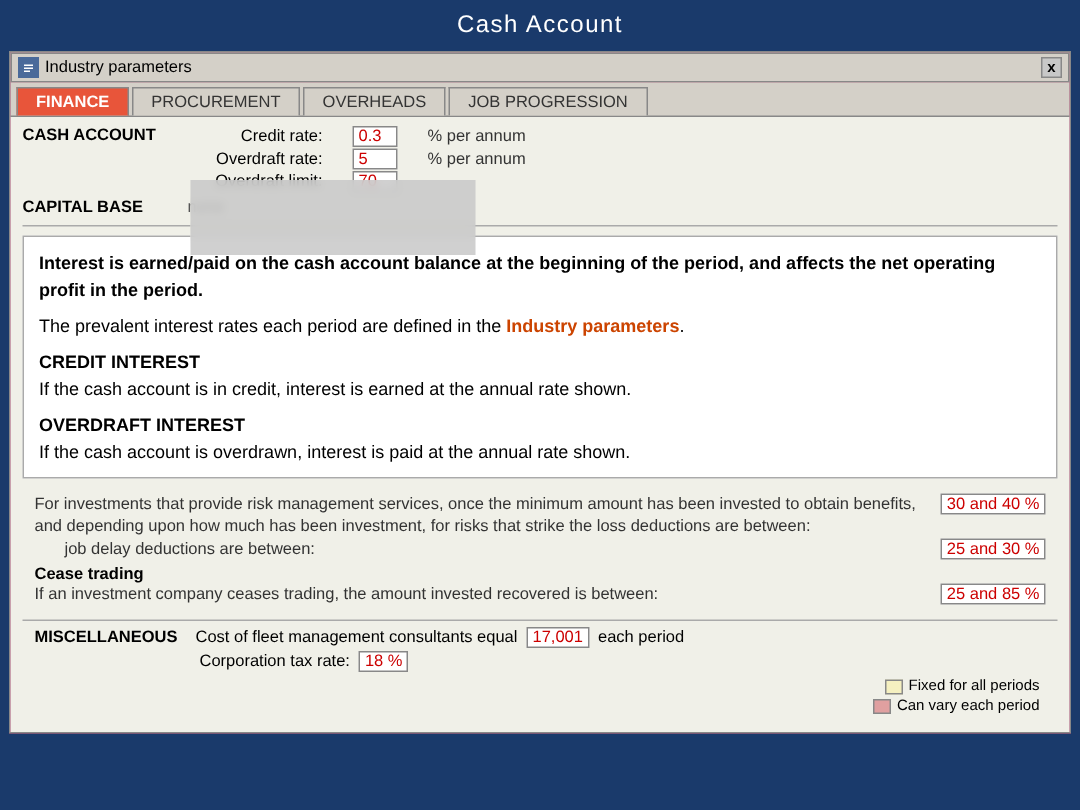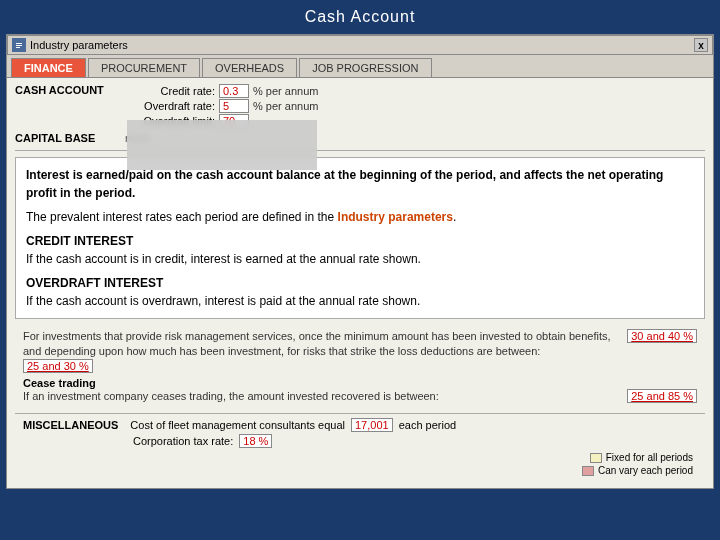--- a/index.html
+++ b/index.html
@@ -115,21 +115,21 @@
 
     .fields-container {
       display: flex;
       flex-direction: column;
       gap: 1px;
     }
 
     .field-row {
       display: flex;
       align-items: center;
-      gap: 4px;
+      gap: 20px;
     }
 
     .field-label {
       font-size: 11px;
       width: 90px;
       text-align: right;
     }
 
     .field-value {
       background: white;
@@ -205,21 +205,20 @@
     }
 
     .investment-value {
       background: white;
       border: 1px solid #888;
       padding: 0 3px;
       font-size: 11px;
       color: #cc0000;
       min-width: 50px;
       text-align: center;
-      text-decoration: underline;
     }
 
     .cease-trading-label {
       font-weight: bold;
       font-size: 11px;
     }
 
     
     .misc-section {
       background: #f0f0e8;
@@ -354,20 +353,21 @@
 
     <div class="investment-section">
       <div class="investment-row">
         <span class="investment-desc">For investments that provide risk management services, once the minimum amount has been invested to obtain benefits,</span>
         <span class="investment-value">30 and 40 %</span>
       </div>
       <div class="investment-row">
         <span class="investment-desc">and depending upon how much has been investment, for risks that strike the loss deductions are between:</span>
       </div>
       <div class="investment-row">
+        <span class="investment-desc" style="padding-left:20px;">job delay deductions are between:</span>
         <span class="investment-value">25 and 30 %</span>
       </div>
       <div style="margin-top:4px;">
         <span class="cease-trading-label">Cease trading</span>
       </div>
       <div class="investment-row">
         <span class="investment-desc">If an investment company ceases trading, the amount invested recovered is between:</span>
         <span class="investment-value" style="color:#cc0000;">25 and 85 %</span>
       </div>
     </div>

